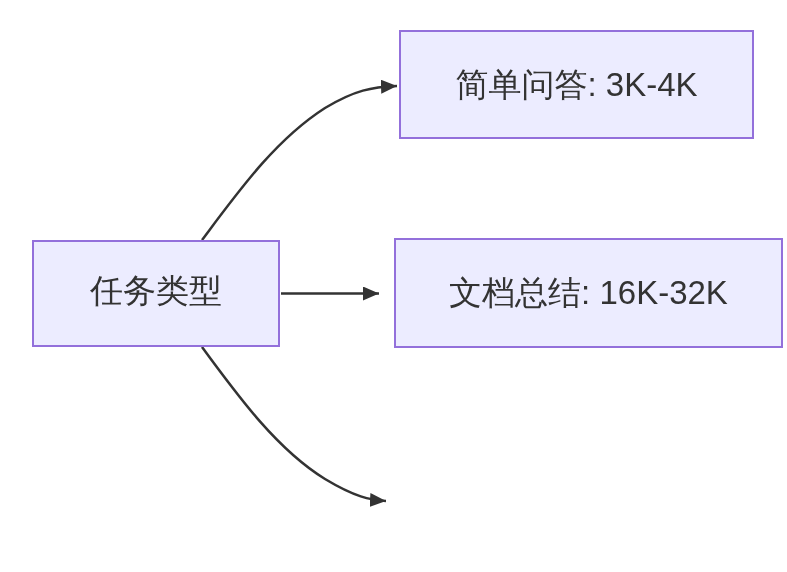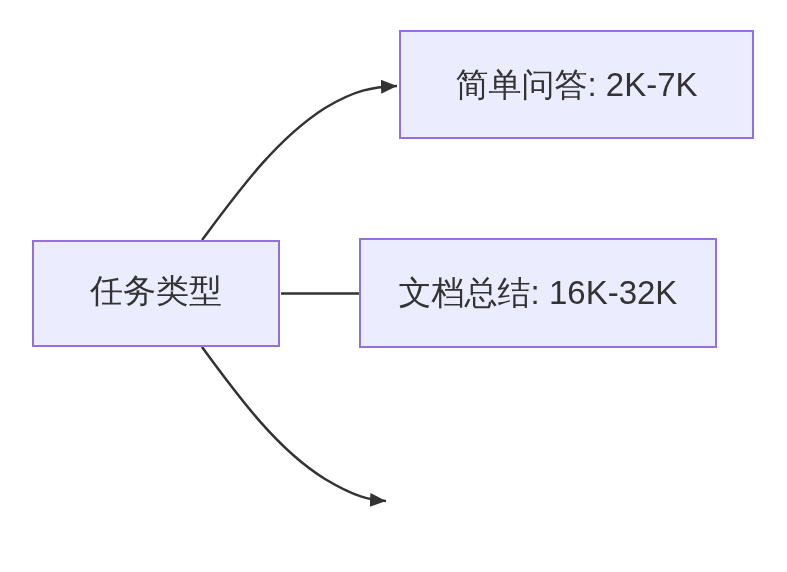--- a/index.html
+++ b/index.html
@@ -32,21 +32,21 @@
     align-items: center;
     justify-content: center;
     color: #333333;
     font-size: 33px;
     line-height: 1.2;
     white-space: nowrap;
     text-align: center;
   }
   .node-root        { left: 32px;  top: 240px; width: 248px; height: 107px; font-family: Liberation Mono, monospace; }
   .node-simple-qa   { left: 399px; top: 30px;  width: 355px; height: 109px; }
-  .node-doc-summary { left: 359px; top: 238px; width: 358px; height: 110px; }
+  .node-doc-summary { left: 394px; top: 238px; width: 389px; height: 110px; }
   .node-multidoc    { left: 388px; top: 445px; width: 374px; height: 112px; }
 </style>
 </head>
 <body>
 
 <div class="canvas">
 
   <svg class="edges-layer" viewBox="0 0 787 572" width="787" height="572" aria-hidden="true">
     <defs>
       <marker id="arrow" markerUnits="userSpaceOnUse" markerWidth="18" markerHeight="14" refX="16" refY="7" orient="auto">
@@ -56,21 +56,21 @@
     <path d="M202,240 C238,192 275,140 325,108 C355,90 372,87 397,86" fill="none" stroke="#333333" stroke-width="2.5" marker-end="url(#arrow)"></path>
     <path d="M281,293.5 L379,293.5" fill="none" stroke="#333333" stroke-width="2.5" marker-end="url(#arrow)"></path>
     <path d="M202,347 C240,399 278,450 325,479 C355,497 370,500 386,501" fill="none" stroke="#333333" stroke-width="2.5" marker-end="url(#arrow)"></path>
   </svg>
 
   <div class="node node-root">
     <span>任务类型</span>
   </div>
 
   <div class="node node-simple-qa">
-    <span>简单问答: 2K-7K</span>
+    <span>简单问答: 3K-4K</span>
   </div>
 
   <div class="node node-doc-summary">
     <span>文档总结: 16K-32K</span>
   </div>
 
 
 </div>
 
 </body></html>

